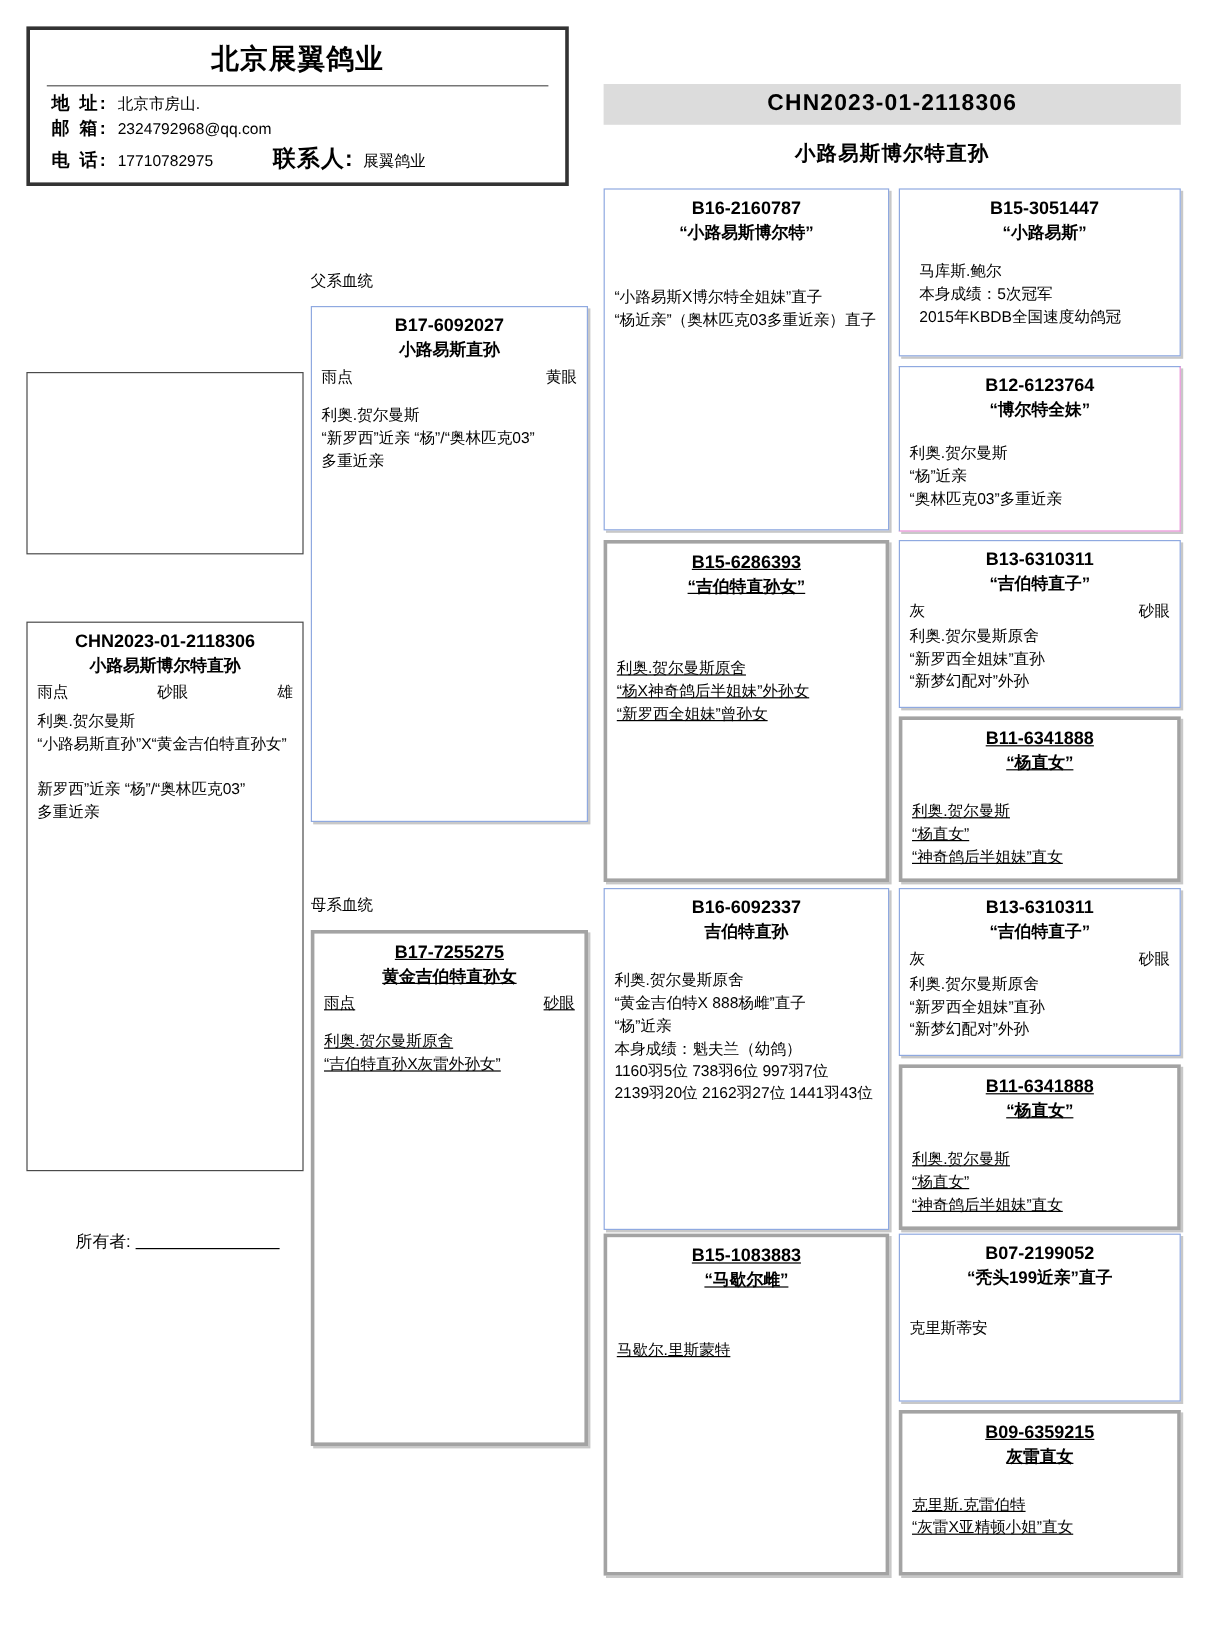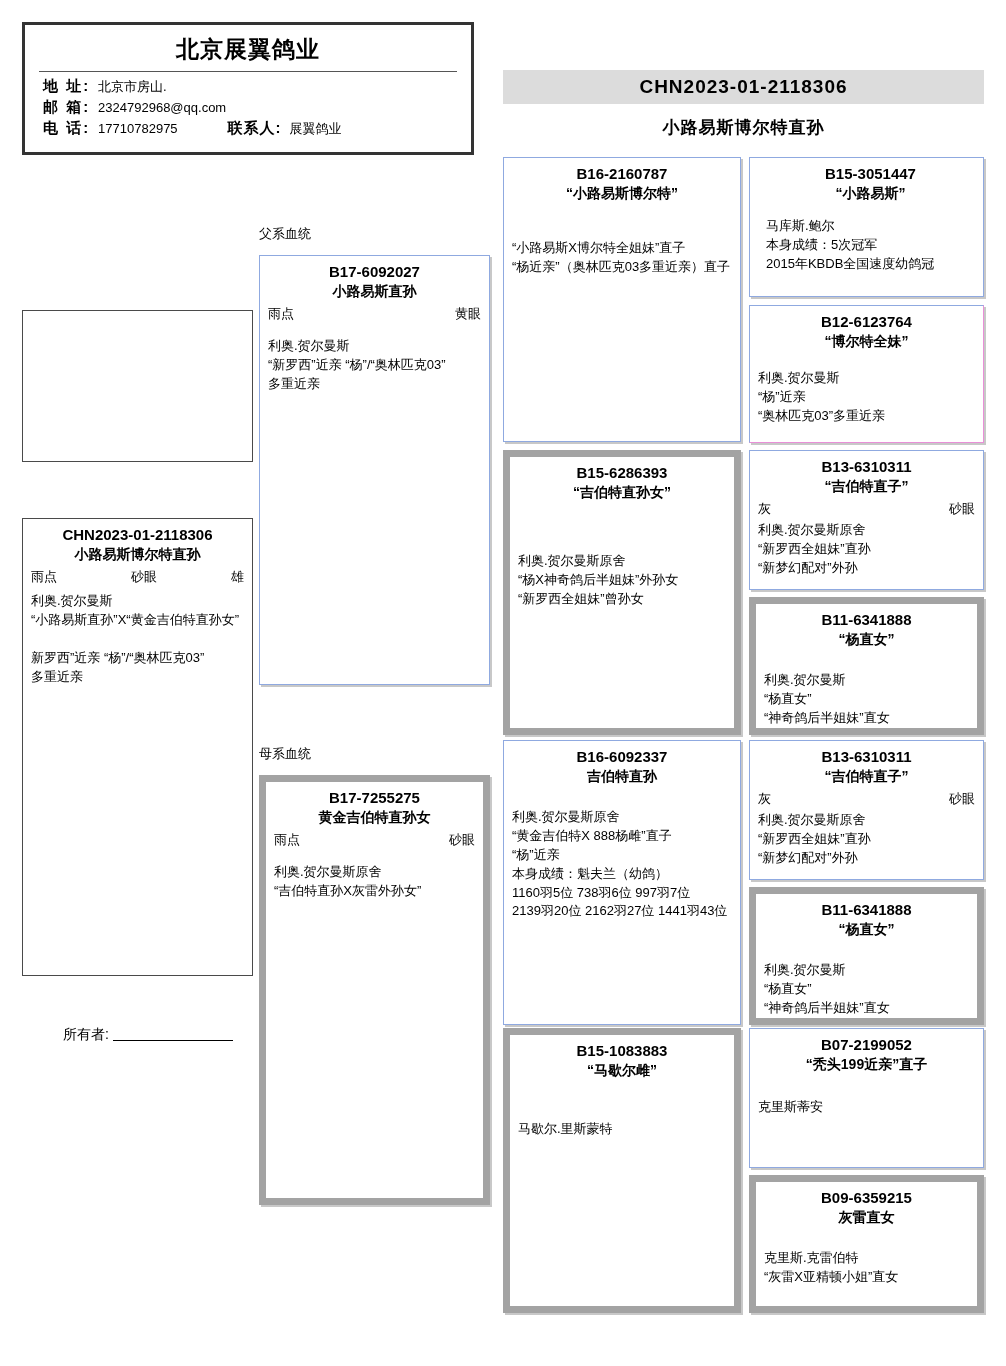--- a/index.html
+++ b/index.html
@@ -51,21 +51,21 @@
     font-weight: bold;
     font-size: 15px;
     letter-spacing: 2px;
   }
   .loft-val {
     font-size: 13px;
     margin-left: 4px;
   }
   .loft-contact-label {
     font-weight: bold;
-    font-size: 15px;
+    font-size: 19px;
     margin-left: 46px;
     letter-spacing: 1px;
   }
 
   
   .banner {
     position: absolute;
     left: 503px;
     top: 70px;
     width: 481px;
@@ -119,21 +119,21 @@
   .bx-body {
     font-size: 13px;
     line-height: 1.45;
     margin-top: 6px;
     white-space: pre-line;
   }
   .bx-body.tight { margin-top: 3px; }
 
   
   .b-blue   { border: 1px solid #8fa9e0; box-shadow: 2px 2px 0 #c8c8c8; }
-  .b-pink   { border: 7px solid #a3a3a3; box-shadow: 2px 2px 0 #c8c8c8; }
+  .b-pink   { border: 3px solid #a3a3a3; box-shadow: 2px 2px 0 #c8c8c8; text-decoration: underline; }
   .b-bluepink{
     border-width: 1px;
     border-style: solid;
     border-color: #8fa9e0 #e98fd8 #e98fd8 #8fa9e0;
     box-shadow: 2px 2px 0 #c8c8c8;
   }
   .b-plain  { border: 1px solid #4a4a4a; }
 
   
   .sec-label {

